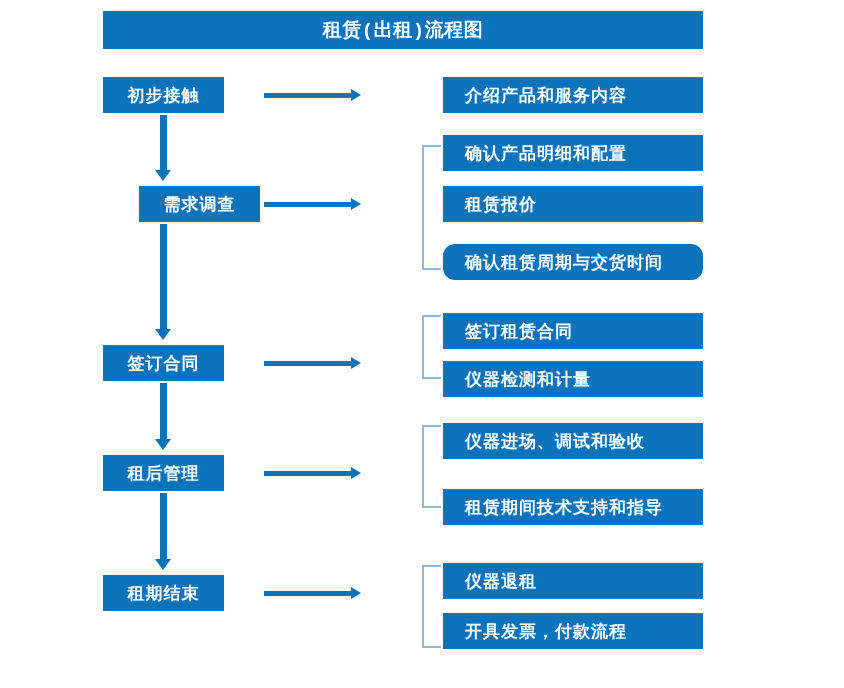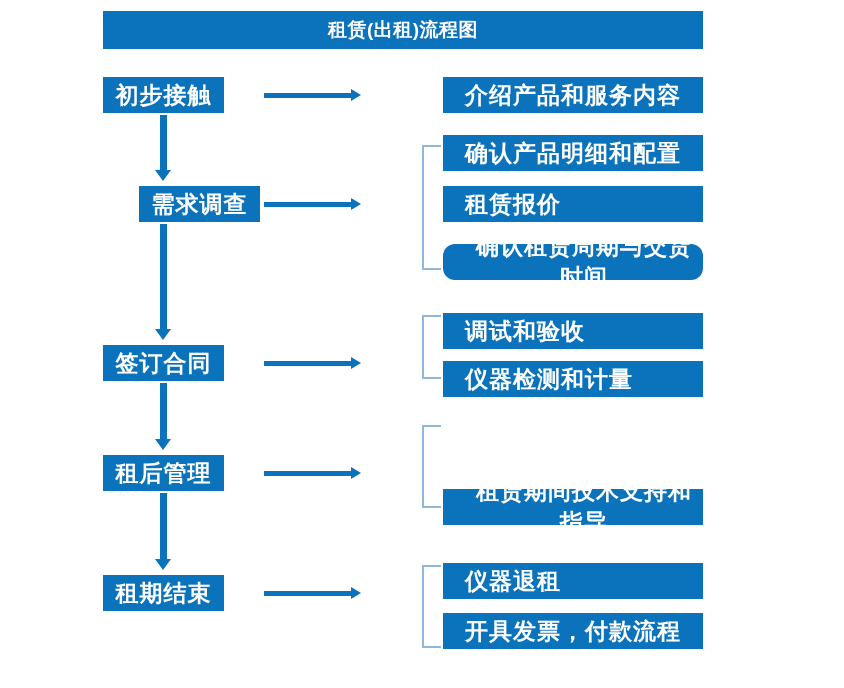--- a/index.html
+++ b/index.html
@@ -6,22 +6,21 @@
     margin: 0;
     padding: 0;
     background: #ffffff;
   }
   #canvas {
     position: relative;
     width: 732px;
     height: 688px;
     background: #ffffff;
     overflow: hidden;
-    font-family: Liberation Sans, sans-serif;
-    text-align: center;
+    font-family: Liberation Mono, monospace;
   }
   .title-bar {
     position: absolute;
     left: 103px;
     top: 11px;
     width: 600px;
     height: 38px;
     background: #0b72bc;
     color: #ffffff;
     display: flex;
@@ -31,21 +30,21 @@
     font-weight: bold;
     letter-spacing: 0.5px;
   }
   .stage-box {
     position: absolute;
     height: 36px;
     background: #0b72bc;
     color: #ffffff;
     display: flex;
     align-items: center;
-    font-size: 23px;
+    font-size: 17px;
     font-weight: bold;
     letter-spacing: 1px;
   }
   .stage-box.left {
     left: 103px;
     width: 121px;
     justify-content: center;
   }
   .stage-box.right {
     left: 443px;
@@ -159,21 +158,22 @@
   <div class="bracket" style="top:315px; height:64px;"></div>
   <div class="bracket" style="top:425px; height:83px;"></div>
   <div class="bracket" style="top:565px; height:83px;"></div>
 
   <div class="stage-box right" style="top:77px;">介绍产品和服务内容</div>
 
   <div class="stage-box right" style="top:186px;">租赁报价</div>
   <div class="stage-box right" style="top:135px;">确认产品明细和配置</div>
   <div class="stage-box right" style="top:244px;border-radius:12px;">确认租赁周期与交货时间</div>
 
-  <div class="stage-box right" style="top:313px;">调试和验收</div>
+  <div class="stage-box right" style="top:313px;">签订租赁合同</div>
   <div class="stage-box right" style="top:361px;">仪器检测和计量</div>
 
+  <div class="stage-box right" style="top:423px;">仪器进场、调试和验收</div>
   <div class="stage-box right" style="top:489px;">租赁期间技术支持和指导</div>
 
   <div class="stage-box right" style="top:563px;">仪器退租</div>
   <div class="stage-box right" style="top:613px;">开具发票，付款流程</div>
 
 </div>
 
 </body></html>

